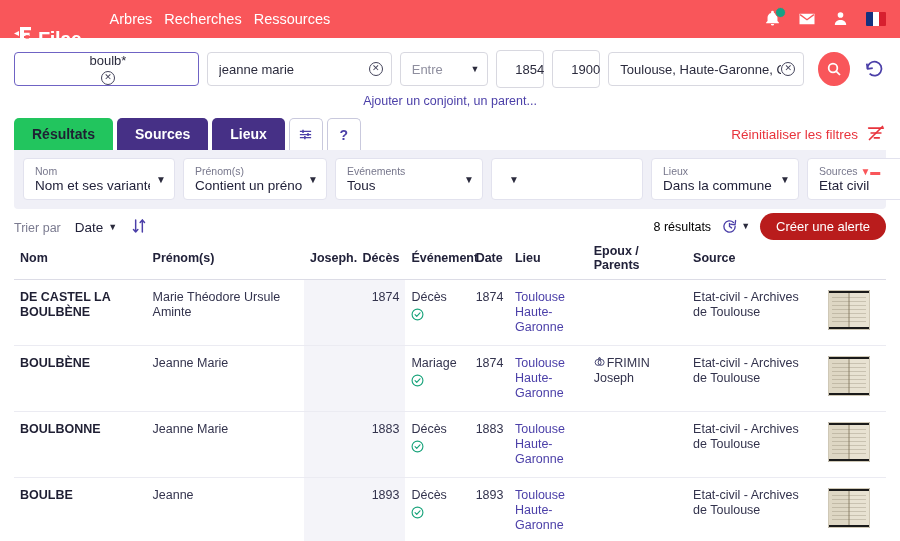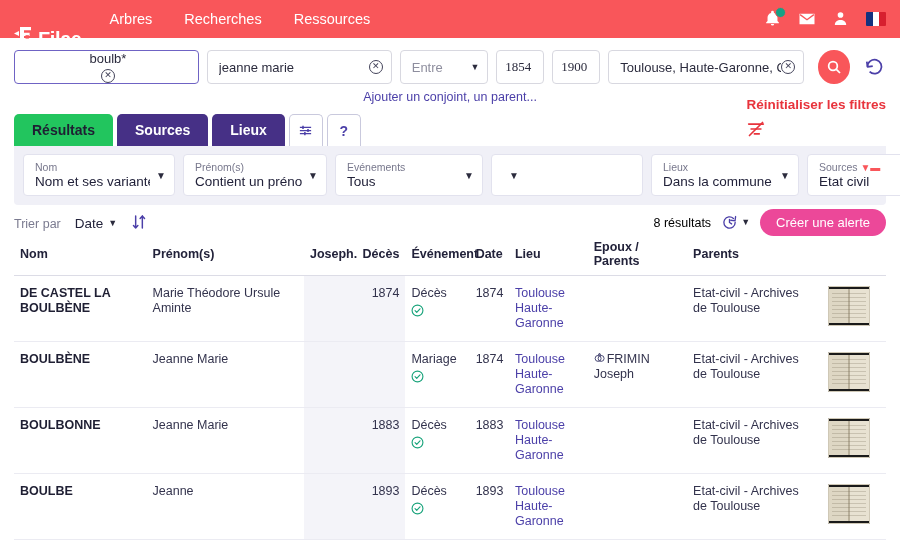--- a/index.html
+++ b/index.html
@@ -21,21 +21,21 @@
     position: relative;
   }
   .logo { display:flex; align-items:center; gap:2px; margin-right:28px;margin-top:40px; }
   .logo-mark {
     color:#fff; font-weight:700; font-size:17px; letter-spacing:-1px;
     display:inline-block; transform: translateY(-1px);
   }
   .logo-text {
     color:#fff; font-weight:700; font-size:20px; letter-spacing:-0.4px;
   }
-  .nav-links { display:flex; gap:32px; align-items:center; }
+  .nav-links { display:flex; gap:12px; align-items:center; }
   .nav-link {
     color:#fff; font-size:14.5px; cursor:pointer; white-space:nowrap;
   }
   .nav-right {
     position:absolute; right:14px; top:0; height:38px;
     display:flex; align-items:center; gap:16px;
   }
   .ic { width:18px; height:18px; display:block; position:relative; cursor:pointer; }
   .ic svg { display:block; }
   .bell-wrap { position:relative; }
@@ -60,21 +60,21 @@
     background:#fff; display:flex; align-items:center;
     padding: 0 8px 0 11px; font-size:13px; color:#2b2b3d;
     position:relative;
   }
   .field.focus { border:1.4px solid #6f63c4; }
   .field .val { flex:1; white-space:nowrap; overflow:hidden; }
   .field .val.ph { color:#8e8e9e; }
   .f-name { width:198px;flex-direction:column; }
   .f-first { width:198px; }
   .f-between { width:94px; justify-content:space-between; padding-right:8px; }
-  .f-y1, .f-y2 { width:48px; justify-content:flex-end; padding:12px;font-family:Liberation Serif, serif; }
+  .f-y1, .f-y2 { width:48px; justify-content:flex-start; padding:18px; }
   .f-place { width:196px; }
   .clear-x {
     width:14px; height:14px; border-radius:50%;
     border:1.3px solid #43435a; color:#43435a;
     font-size:9px; line-height:11px; text-align:center;
     flex:none; cursor:pointer; font-family:"Liberation Sans",sans-serif;
   }
   .caret { color:#2b2b3d; font-size:9px; line-height:1; }
   .search-btn {
     width:34px; height:34px; border-radius:50%;
@@ -103,22 +103,22 @@
     font-size:14px; font-weight:700; cursor:pointer;
   }
   .tab.active { background:#22c55e; color:#1f1f33; }
   .tab.solid { background:#463086; color:#fff; }
   .tab.icon {
     width:34px; padding:0; background:#fff;
     border:1px solid #c9c9dd; border-bottom:none; color:#4b3fa8;
   }
   .reset-filters {
     position:absolute; right:14px; bottom:5px;
-    display:flex; align-items:flex-start; gap:8px;
-    color:#e8333c; font-size:13.5px; font-weight:700; cursor:pointer;flex-direction:column;
+    display:flex; align-items:center; gap:8px;
+    color:#e8333c; font-size:13.5px; font-weight:400; cursor:pointer;
   }
 
   
   .filterbar {
     margin:0 14px; background:#f0f0f7;
     border-radius:0 0 4px 4px;
     padding:8px 9px 9px 9px;
     display:flex; gap:8px; align-items:center;
   }
   .fsel {
@@ -149,21 +149,21 @@
   .sort-label { font-size:12.5px; color:#7b7b90; }
   .sort-value { font-size:13.5px; color:#22223a; cursor:pointer; display:flex; align-items:center; gap:5px;}
   .sort-arrows { color:#4b3fa8; font-size:15px; cursor:pointer; font-weight:700; letter-spacing:-2px;}
   .sortrow-right {
     position:absolute; right:14px; top:4px;
     display:flex; align-items:center; gap:10px;
   }
   .rescount { font-size:12.5px; color:#000000; }
   .hist-ic { display:flex; align-items:center; gap:3px; color:#4b3fa8; cursor:pointer; }
   .alert-btn {
-    background:#ec4899; color:#fff; border:none; border-radius:16px;
+    background:#b91c1c; color:#fff; border:none; border-radius:16px;
     height:27px; padding:0 16px; font-size:13px; cursor:pointer;
     font-family:"Liberation Sans", sans-serif;
   }
 
   
   .tablewrap { padding: 0 14px; position:relative; }
   table { width:100%; border-collapse:collapse; table-layout:fixed; }
   thead th {
     font-size:12.5px; font-weight:700; color:#22223a;
     text-align:left; padding:0 6px 7px 6px;
@@ -396,21 +396,21 @@
     <thead>
       <tr>
         <th>Nom</th>
         <th>Prénom(s)</th>
         <th class="num">Joseph.</th>
         <th class="num">Décès</th>
         <th>Événement</th>
         <th>Date</th>
         <th>Lieu</th>
         <th>Epoux / Parents</th>
-        <th>Parents</th>
+        <th>Source</th>
         <th></th>
       </tr>
     </thead>
     <tbody id="tbody">
         <tr>
           <td class="nom">DE CASTEL LA BOULBÈNE</td>
           <td>Marie Théodore Ursule Aminte</td>
           <td class="num naiss"></td>
           <td class="num deces">1874</td>
           <td>Décès<br><svg class="check" viewBox="0 0 24 24" fill="none" stroke="#19a37b" stroke-width="2.1">

